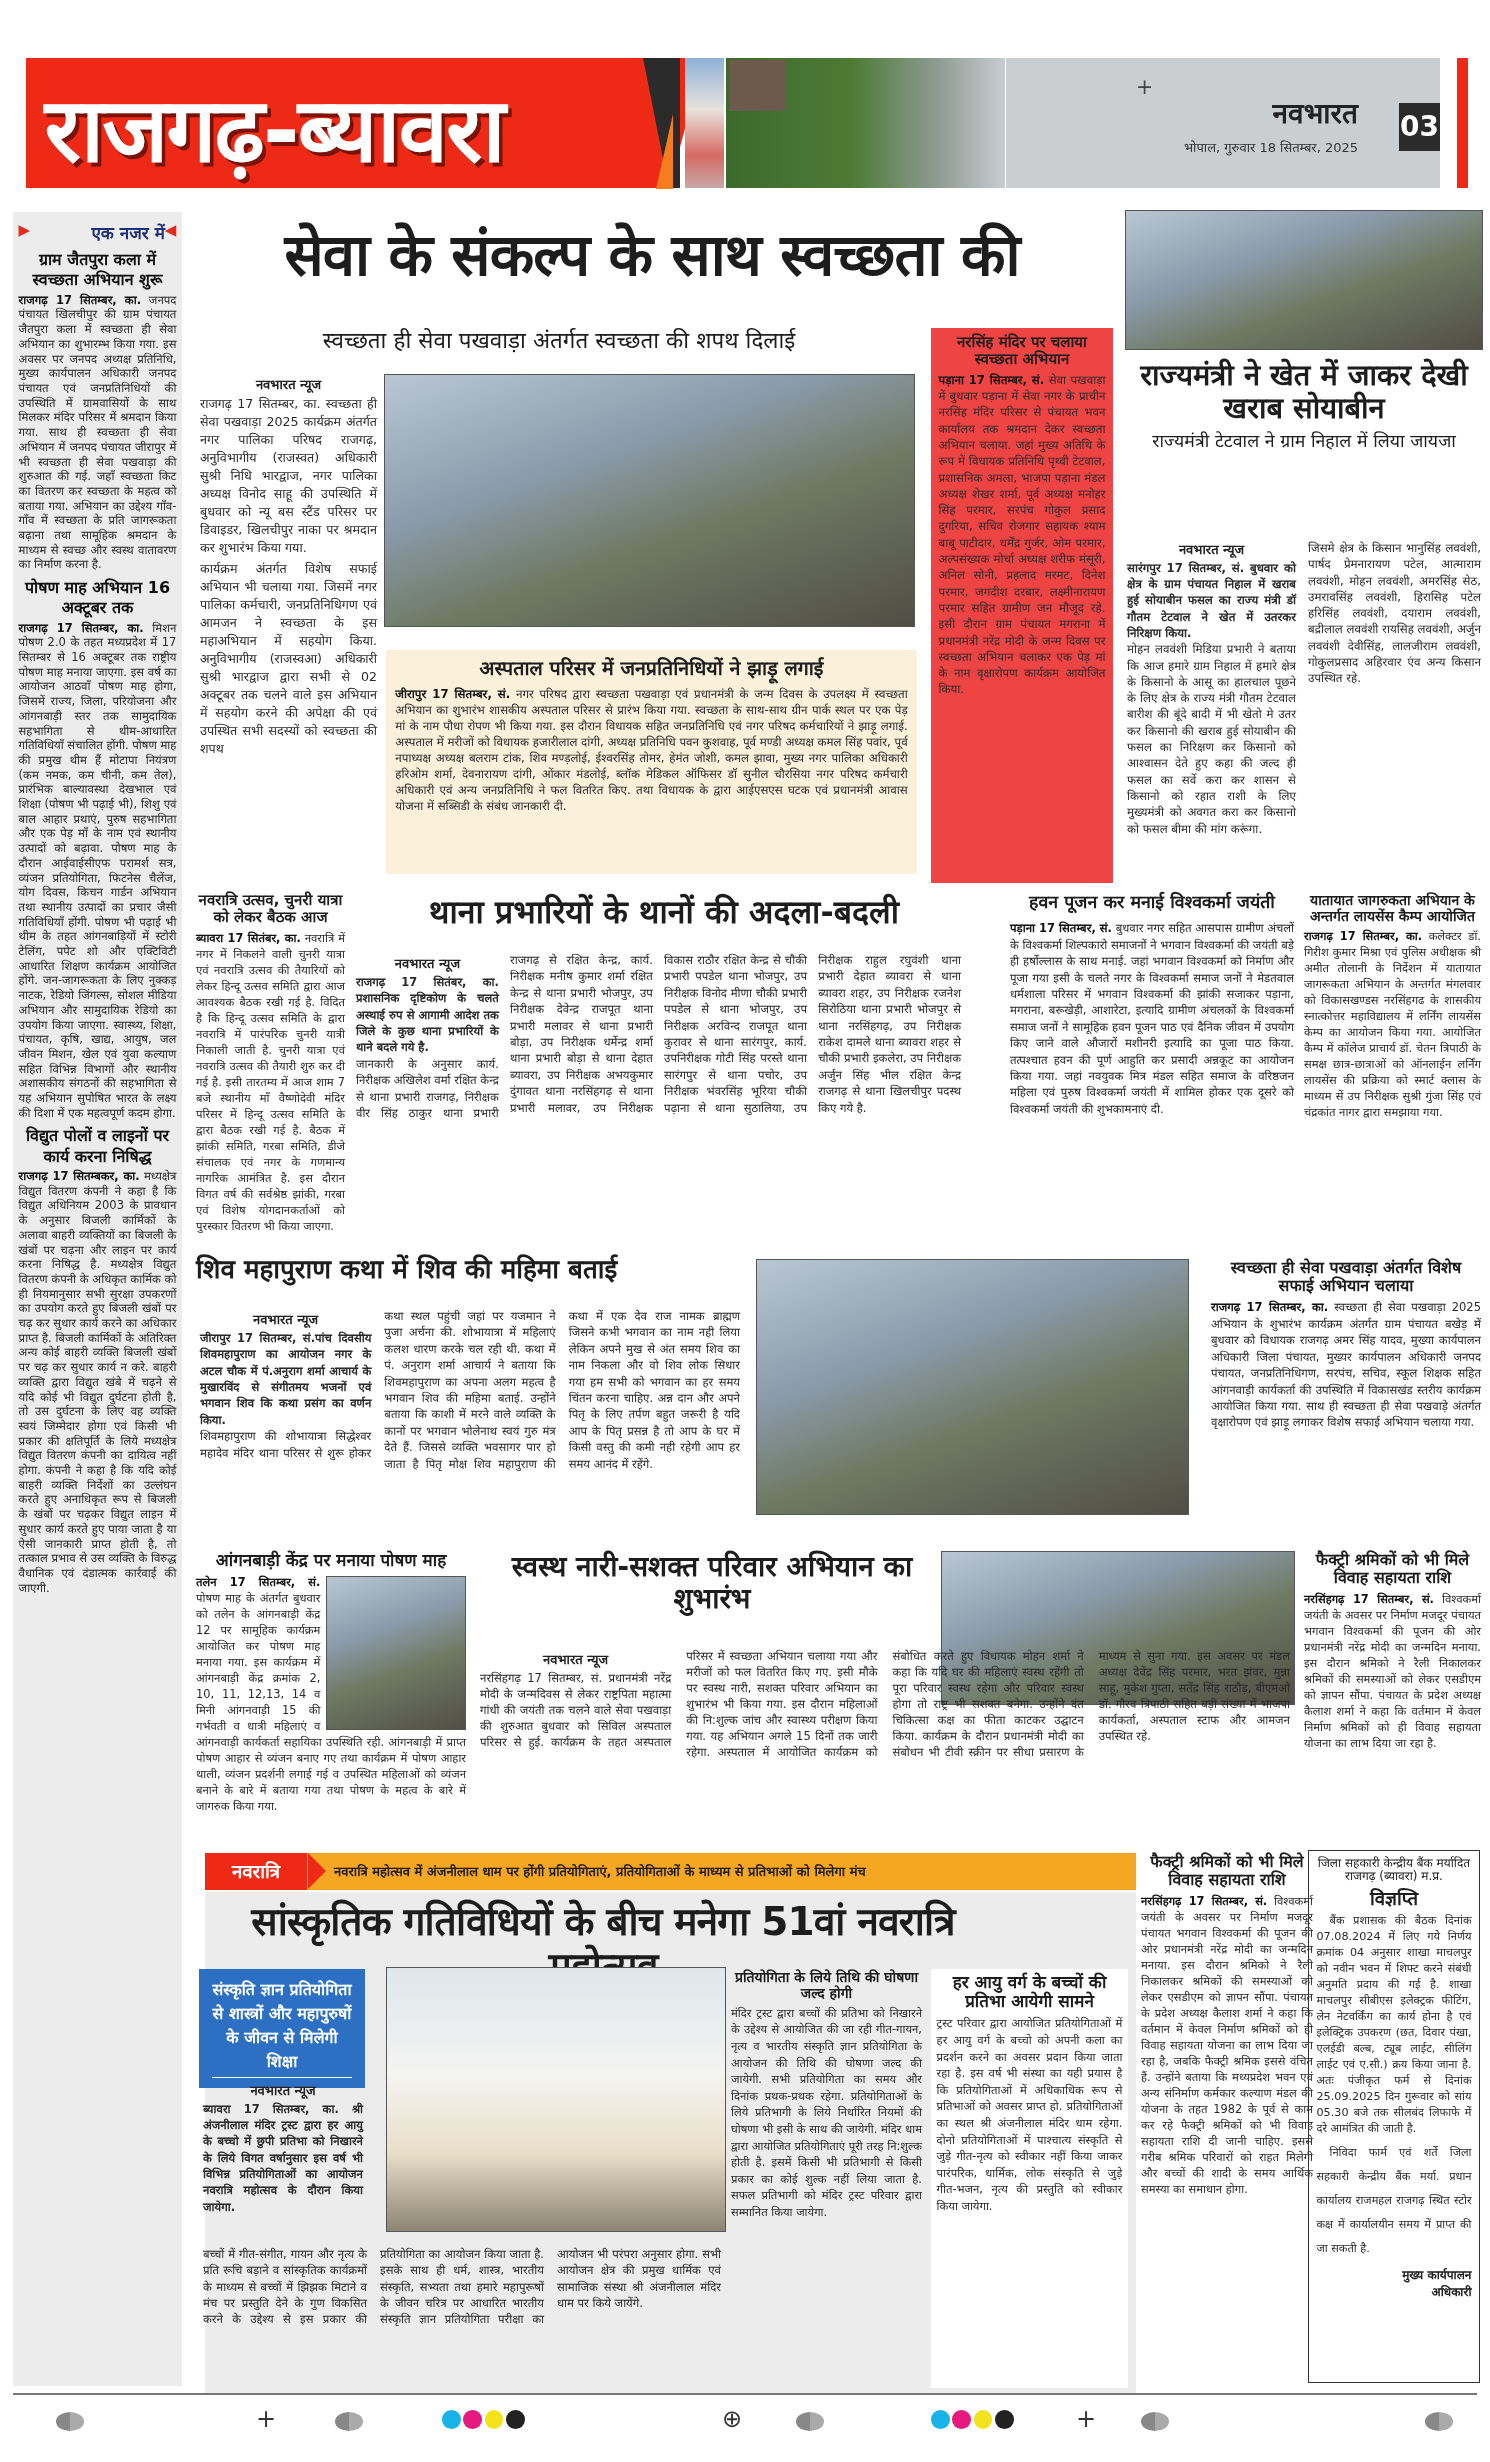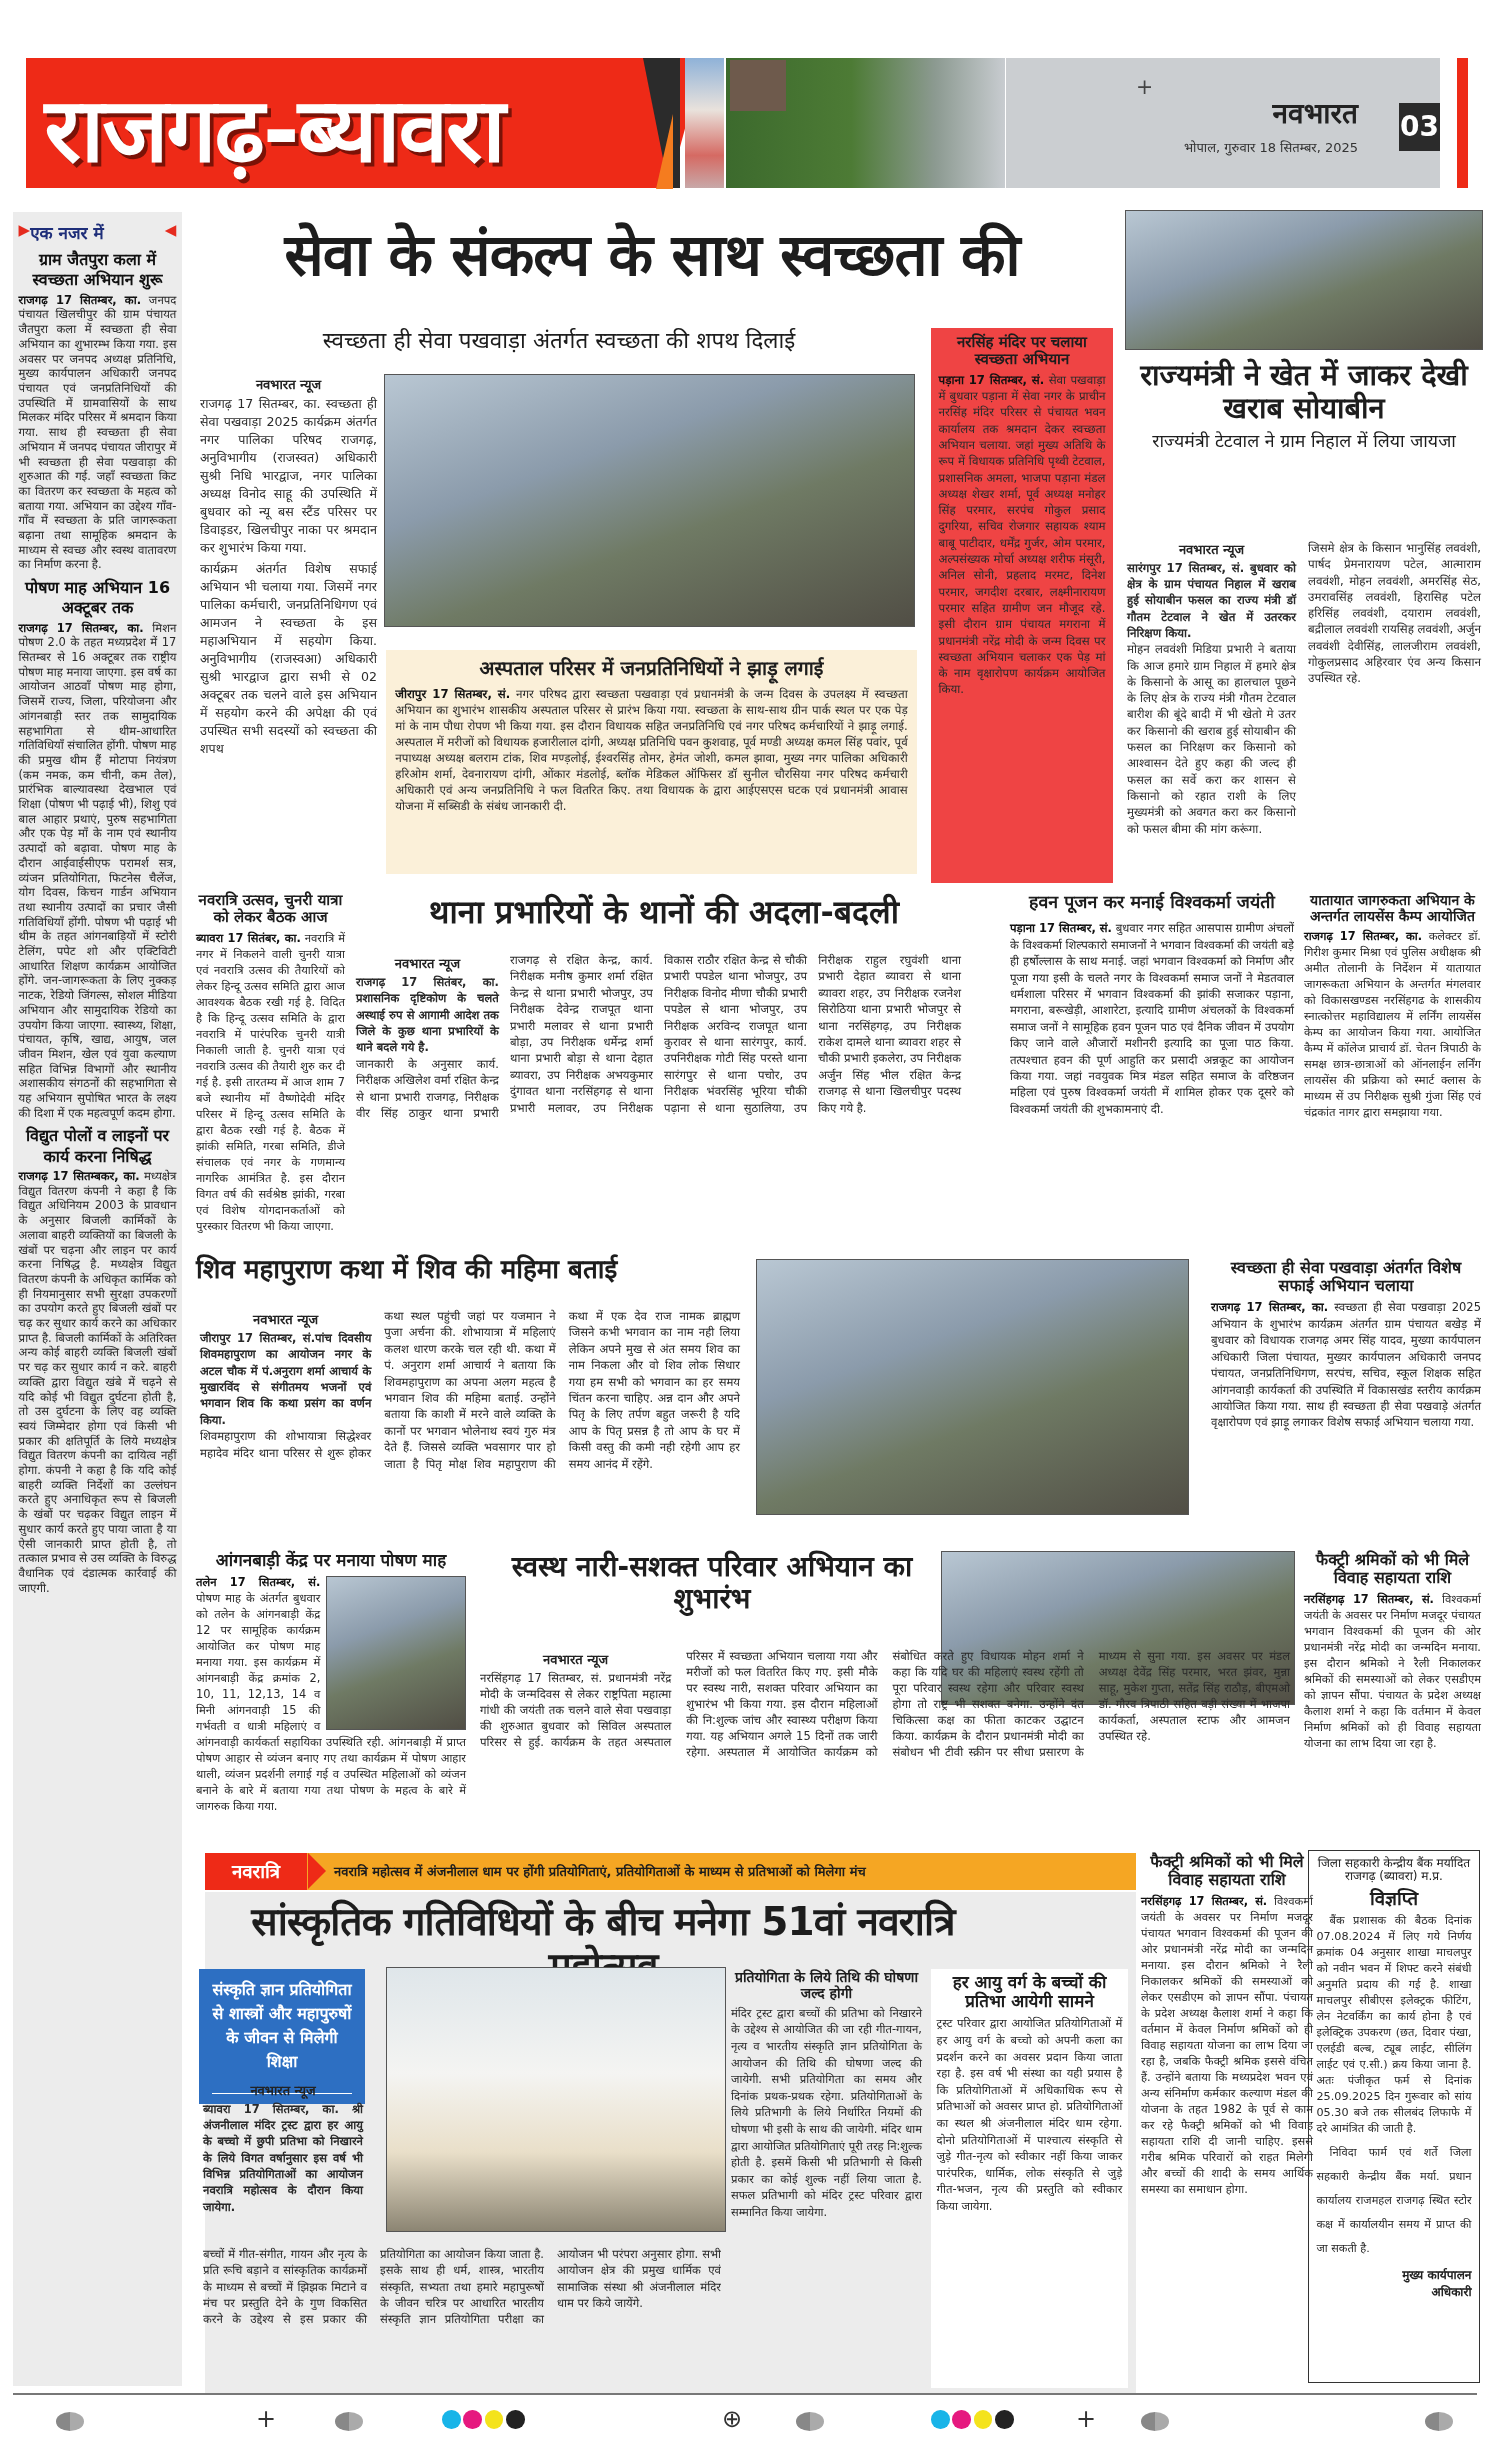--- a/index.html
+++ b/index.html
@@ -21,39 +21,39 @@
 #mast .fort{position:absolute;left:700px;top:0;width:279px;height:130px;background:linear-gradient(90deg,#3c6a2d 0%,#4d7b35 45%,#8c9a91 75%,#c8ccd0 100%)}
 #mast .fort:before{content:"";position:absolute;left:3.7px;top:1.9px;width:56px;height:51px;background:#6e5a4c}
 #mast .grey{position:absolute;left:980px;top:0;width:434px;height:130px;background:#cbced1}
 #mast .edge{position:absolute;right:0;top:0;width:11.2px;height:130px;background:#ee2a17}
 #mast .brand{position:absolute;right:110px;top:35px;font-size:28px;font-weight:bold;color:#222}
 #mast .dateline{position:absolute;right:110px;top:80px;font-size:13px;color:#333}
 #mast .pg{position:absolute;right:28px;top:45px;width:41px;height:48px;background:#2b2b2b;color:#fff;font-size:28px;font-weight:bold;text-align:center;line-height:48px}
 .reg{position:absolute;font-size:20.5px;color:#444}
 
 #lcol{left:13px;top:212px;width:169px;height:2174px;background:#ececec;padding:3.7px 5.6px}
-#lcol .ek{text-align:left;font-size:17px;font-weight:bold;color:#1f2f7a;margin:5.6px 0 3.7px}
+#lcol .ek{text-align:right;font-size:17px;font-weight:bold;color:#1f2f7a;margin:5.6px 0 3.7px}
 #lcol .ek:before{content:"▶";color:#e52b1e;float:left;font-size:15px}
 #lcol .ek:after{content:"◀";color:#e52b1e;float:right;font-size:15px}
 #lcol .h{font-size:16px;font-weight:bold;text-align:center;line-height:20.5px;margin:5.6px 0 1.9px;color:#111}
 #lcol .p{font-size:11.5px;line-height:14.7px}
 
 .tint{background:#ef4444}
 .beige{background:#fbf0d9}
 .bottom-bar{position:absolute;left:13px;top:2393px;width:1464px;height:1.9px;background:#777}
 .mark{position:absolute;top:2412px;width:28px;height:18.6px;border-radius:50%;background:linear-gradient(90deg,#888 50%,#aaa 50%)}
 .dots{position:absolute;top:2410px;display:flex;gap:2.8px}
 .dots span{width:18.6px;height:18.6px;border-radius:50%;display:inline-block}
 .cross{position:absolute;top:2405px;font-size:24px;color:#333}
 .navtag{left:205px;top:1853px;width:931px;height:37px;background:#f5a623}
 .navtag .tag{position:absolute;left:0;top:0;width:102px;height:37px;background:#ee2a17;color:#fff;font-weight:bold;font-size:18.6px;line-height:37px;text-align:center}
 .navtag .tag:after{content:"";position:absolute;right:-18.6px;top:0;border-left:18.6px solid #ee2a17;border-top:18.6px solid transparent;border-bottom:18.6px solid transparent}
 .navtag .tx{position:absolute;left:129px;top:0;line-height:37px;font-size:13px;font-weight:bold;color:#1d1d1d;white-space:nowrap}
 .bluebox{background:#2d6fc2;color:#fff;font-weight:bold;font-size:16px;line-height:24px;text-align:center;padding:9.3px 7.5px}
-.bluebox .ln{border-bottom:1.9px solid #fff;margin:0 5.6px;padding-bottom:19px}
+.bluebox .ln{border-bottom:1.9px solid #fff;margin:0 5.6px;padding-bottom:3px}
 .notice{border:1.9px solid #333;padding:5.6px 7.5px}
 </style>
 </head>
 <body>
 
 <div class="abs" id="mast">
   <div class="red"></div>
   <div class="dark"></div>
   <div class="orange"></div>
   <div class="title">राजगढ़-ब्यावरा</div>

